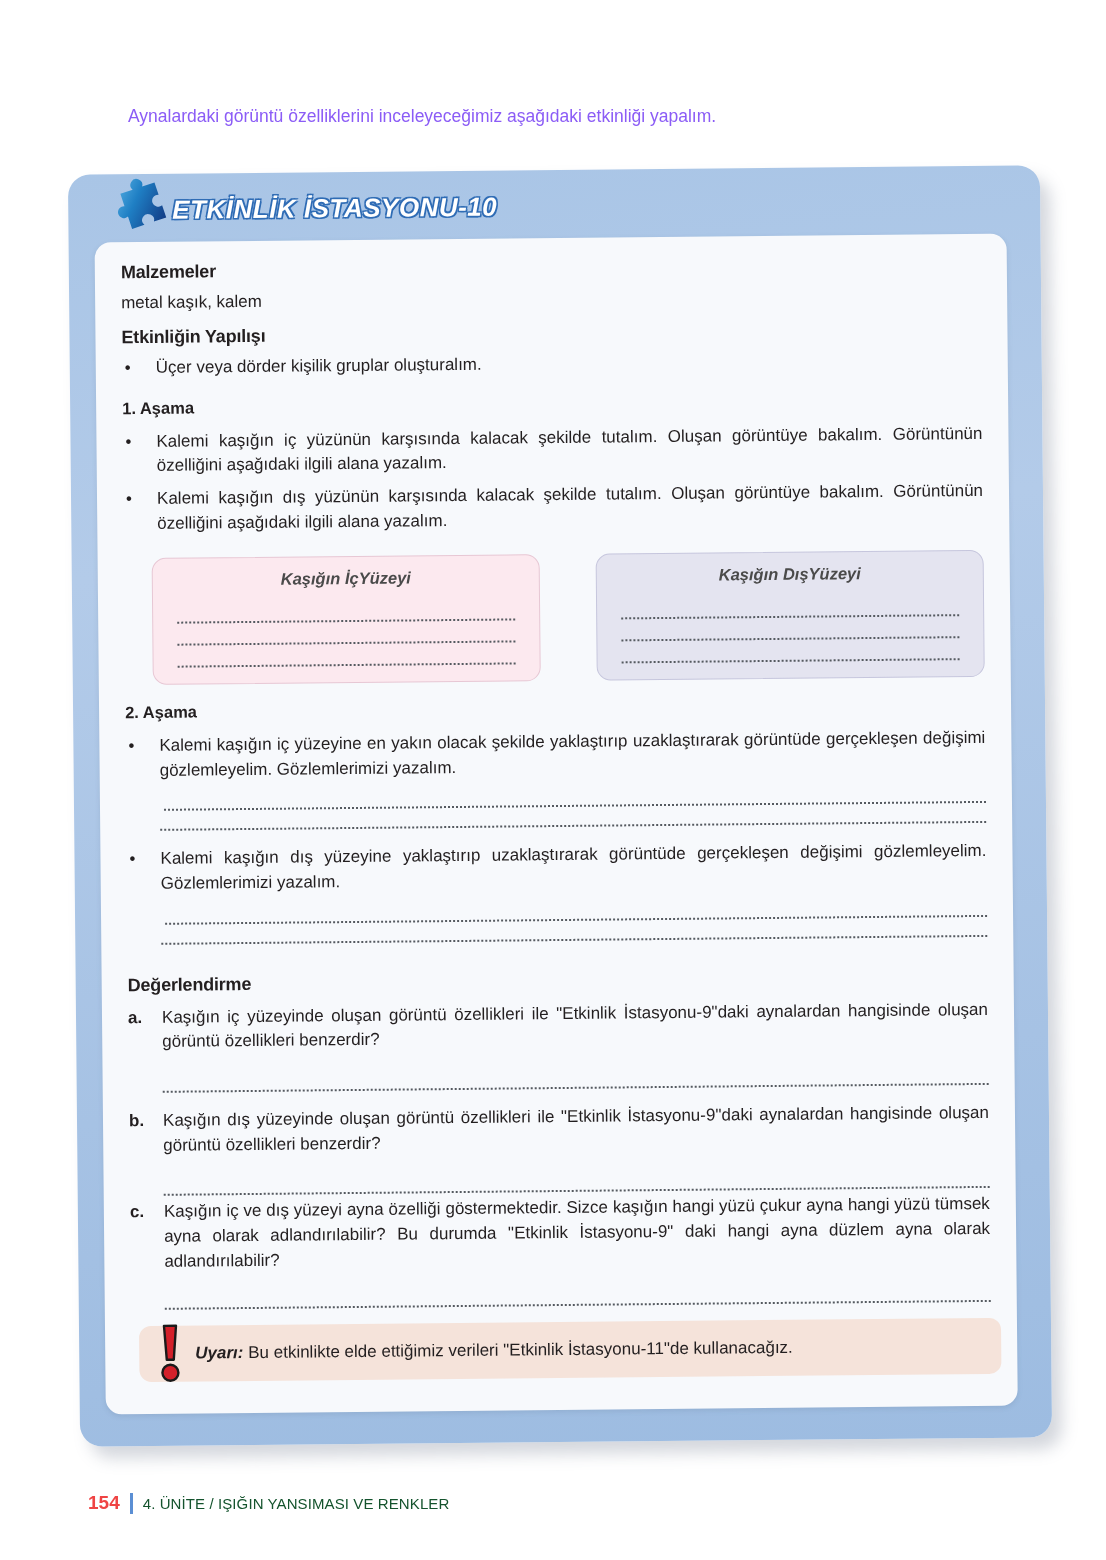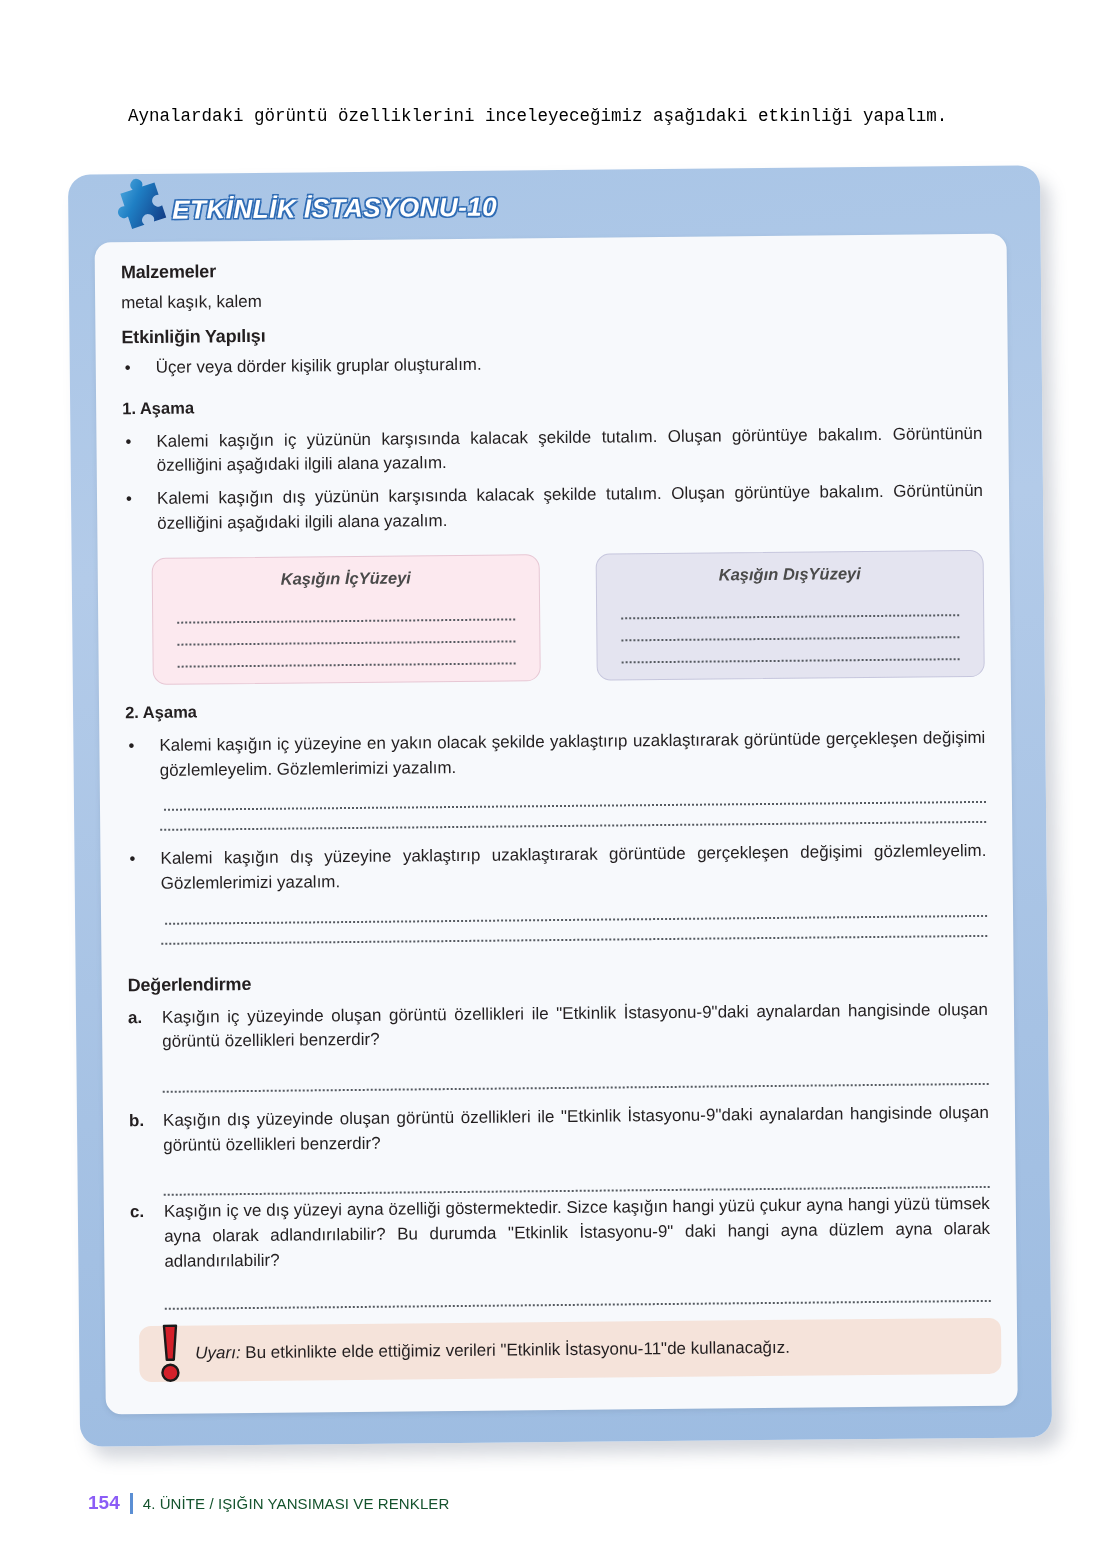--- a/index.html
+++ b/index.html
@@ -17,22 +17,21 @@
   }
 
   
   .intro {
     position: absolute;
     left: 128px;
     top: 104px;
     width: 880px;
     font-size: 17.5px;
     line-height: 1.4;
-    color: #000000;
-    font-family: Liberation Mono, monospace;
+    color: #8b5cf6;
   }
 
   
   .activity-card {
     position: absolute;
     left: 74px;
     top: 170px;
     width: 972px;
     height: 1272px;
     transform: rotate(-0.55deg);
@@ -214,36 +213,36 @@
     top: -4px;
     width: 30px;
     height: 64px;
   }
   .warn-text {
     font-size: 17px;
     color: #231f20;
   }
   .warn-text b {
     font-style: italic;
-    font-weight: normal;
+    font-weight: bold;
   }
 
   
   .footer {
     position: absolute;
     left: 88px;
     top: 1492px;
     display: flex;
     align-items: center;
     gap: 10px;
   }
   .footer-page {
     font-size: 19px;
     font-weight: bold;
-    color: #8b5cf6;
+    color: #ef4444;
   }
   .footer-sep {
     width: 3px;
     height: 21px;
     background: #5b8fd4;
   }
   .footer-title {
     font-size: 15px;
     color: #14532d;
     letter-spacing: 0.1px;

